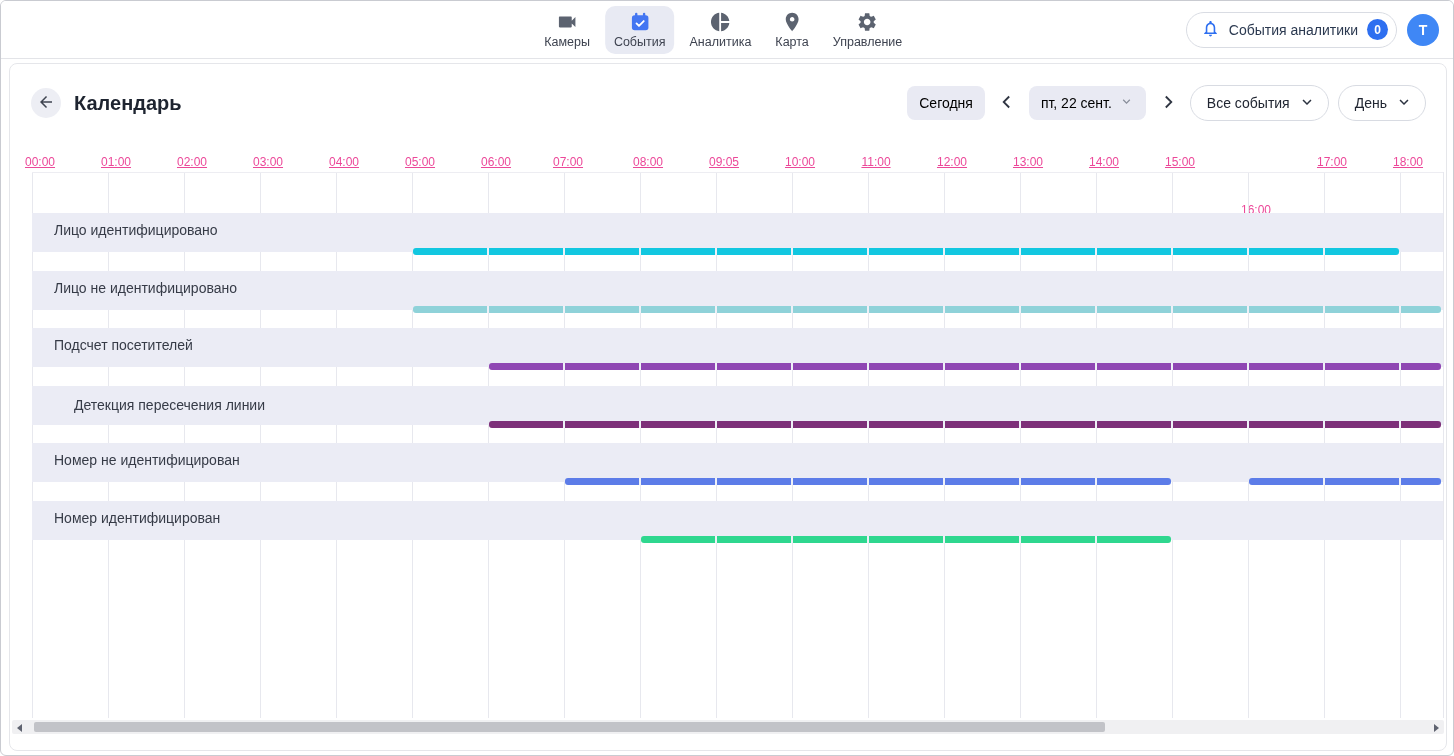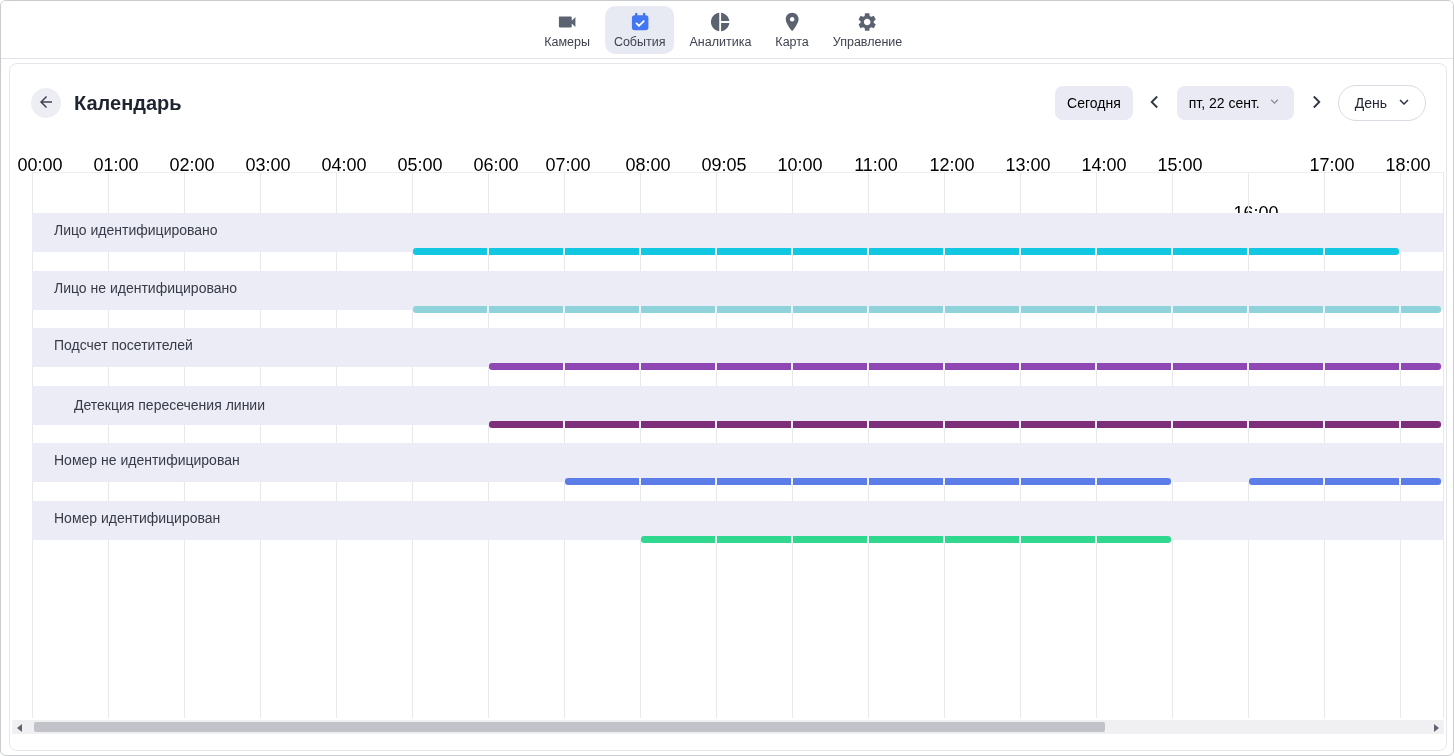--- a/index.html
+++ b/index.html
@@ -25,21 +25,21 @@
   .back-btn{width:30px;height:30px;border-radius:50%;background:#edeef4;border:none;display:flex;align-items:center;justify-content:center;cursor:pointer;flex:0 0 auto;}
   .page-title{font-size:20px;font-weight:bold;color:#1e2430;margin:0 0 0 13px;}
   .controls{margin-left:auto;display:flex;align-items:center;gap:9px;}
   .flat-btn{height:34px;padding:0 12px;border:none;border-radius:8px;background:#e9eaf3;font-size:14px;color:#20263
 2;display:flex;align-items:center;gap:7px;cursor:pointer;font-family:inherit;}
   .icon-btn{width:26px;height:26px;border:none;background:transparent;display:flex;align-items:center;justify-content:center;cursor:pointer;padding:0;}
   .outline-btn{height:36px;padding:0 12px 0 16px;border:1px solid #d8dbe2;border-radius:18px;background:#fff;font-size:14px;color:#212632;display:flex;align-items:center;gap:8px;cursor:pointer;font-family:inherit;}
 
   
   .timeline{position:absolute;top:78px;left:0;width:100%;height:578px;}
-  .hour-label{position:absolute;top:13px;transform:translateX(-50%);font-size:18px;color:#000000;white-space:nowrap;}
+  .hour-label{position:absolute;top:13px;transform:translateX(-50%);font-size:12px;color:#ec4899;white-space:nowrap;text-decoration:underline;}
   .vline{position:absolute;top:30px;height:546px;width:1px;background:#e7e8ee;}
   .hline{position:absolute;top:30px;left:22px;width:1411px;height:1px;background:#ededf2;}
   .band{position:absolute;left:22px;width:1411px;height:39px;background:#ebecf5;}
   .row-label{position:absolute;left:44px;font-size:14px;color:#363b47;white-space:nowrap;}
   .bar{position:absolute;height:7px;border-radius:3px;}
   .notch{position:absolute;width:2px;height:7px;background:#eef0f7;}
 
   
   .hscroll{position:absolute;left:2px;top:656px;width:1432px;height:14px;background:#f0f0f2;border-radius:2px;}
   .hscroll .thumb{position:absolute;left:22px;top:2px;width:1071px;height:10px;background:#c2c3c8;border-radius:2px;cursor:pointer;}
@@ -91,20 +91,30 @@
       </button>
       <button class="nav-item">
         <span>
             <svg class="nav-icon" viewBox="0 0 24 24">
               <path fill="#5c6370" d="M19.14 12.94c.04-.3.06-.61.06-.94 0-.32-.02-.64-.07-.94l2.03-1.58c.18-.14.23-.41.12-.61l-1.92-3.32c-.12-.22-.37-.29-.59-.22l-2.39.96c-.5-.38-1.03-.7-1.62-.94l-.36-2.54c-.04-.24-.24-.41-.48-.41h-3.84c-.24 0-.43.17-.47.41l-.36 2.54c-.59.24-1.13.57-1.62.94l-2.39-.96c-.22-.08-.47 0-.59.22L2.74 8.87c-.12.21-.08.47.12.61l2.03 1.58c-.05.3-.09.63-.09.94s.02.64.07.94l-2.03 1.58c-.18.14-.23.41-.12.61l1.92 3.32c.12.22.37.29.59.22l2.39-.96c.5.38 1.03.7 1.62.94l.36 2.54c.05.24.24.41.48.41h3.84c.24 0 .44-.17.47-.41l.36-2.54c.59-.24 1.13-.56 1.62-.94l2.39.96c.22.08.47 0 .59-.22l1.92-3.32c.12-.22.07-.47-.12-.61l-2.01-1.58zM12 15.6c-1.98 0-3.6-1.62-3.6-3.6s1.62-3.6 3.6-3.6 3.6 1.62 3.6 3.6-1.62 3.6-3.6 3.6z"></path>
             </svg>
           </span>
         <span class="nav-label">Управление</span>
       </button>
     </nav>
+    <div class="topbar-right">
+      <button class="pill-btn">
+        <span><svg width="19" height="19" viewBox="0 0 24 24">
+              <path fill="#2e6ff0" d="M12 22c1.1 0 2-.9 2-2h-4c0 1.1.9 2 2 2zm6-6v-5c0-3.07-1.63-5.64-4.5-6.32V4c0-.83-.67-1.5-1.5-1.5s-1.5.67-1.5 1.5v.68C7.63 5.36 6 7.92 6 11v5l-2 2v1h16v-1l-2-2zm-2 1H8v-6c0-2.48 1.51-4.5 4-4.5s4 2.02 4 4.5v6z"></path>
+            </svg></span>
+        <span class="pill-label">События аналитики</span>
+        <span class="badge">0</span>
+      </button>
+      <div class="avatar">T</div>
+    </div>
   </header>
 
   <section class="panel">
 
     <div class="page-header">
       <button class="back-btn">
         <span><svg width="18" height="18" viewBox="0 0 24 24">
               <path fill="#3f4450" d="M20 11H7.83l5.59-5.59L12 4l-8 8 8 8 1.41-1.41L7.83 13H20v-2z"></path>
             </svg></span>
       </button>
@@ -119,20 +129,26 @@
         </button>
         <button class="flat-btn">
           <span>пт, 22 сент.</span>
           <span><svg width="15" height="15" viewBox="0 0 24 24">
                 <path fill="#8a8f9b" d="M7.41 8.59L12 13.17l4.59-4.58L18 10l-6 6-6-6 1.41-1.41z"></path>
               </svg></span>
         </button>
         <button class="icon-btn">
           <span><svg width="22" height="22" viewBox="0 0 24 24">
                 <path fill="#2f3542" d="M8.91 6.7l1.42-1.4L17 12l-6.67 6.7-1.42-1.4L14.17 12z"></path>
+              </svg></span>
+        </button>
+        <button class="outline-btn">
+          <span>Все события</span>
+          <span><svg width="18" height="18" viewBox="0 0 24 24">
+                <path fill="#2c3340" d="M7.41 8.59L12 13.17l4.59-4.58L18 10l-6 6-6-6 1.41-1.41z"></path>
               </svg></span>
         </button>
         <button class="outline-btn">
           <span>День</span>
           <span><svg width="18" height="18" viewBox="0 0 24 24">
                 <path fill="#2c3340" d="M7.41 8.59L12 13.17l4.59-4.58L18 10l-6 6-6-6 1.41-1.41z"></path>
               </svg></span>
         </button>
       </div>
     </div>

